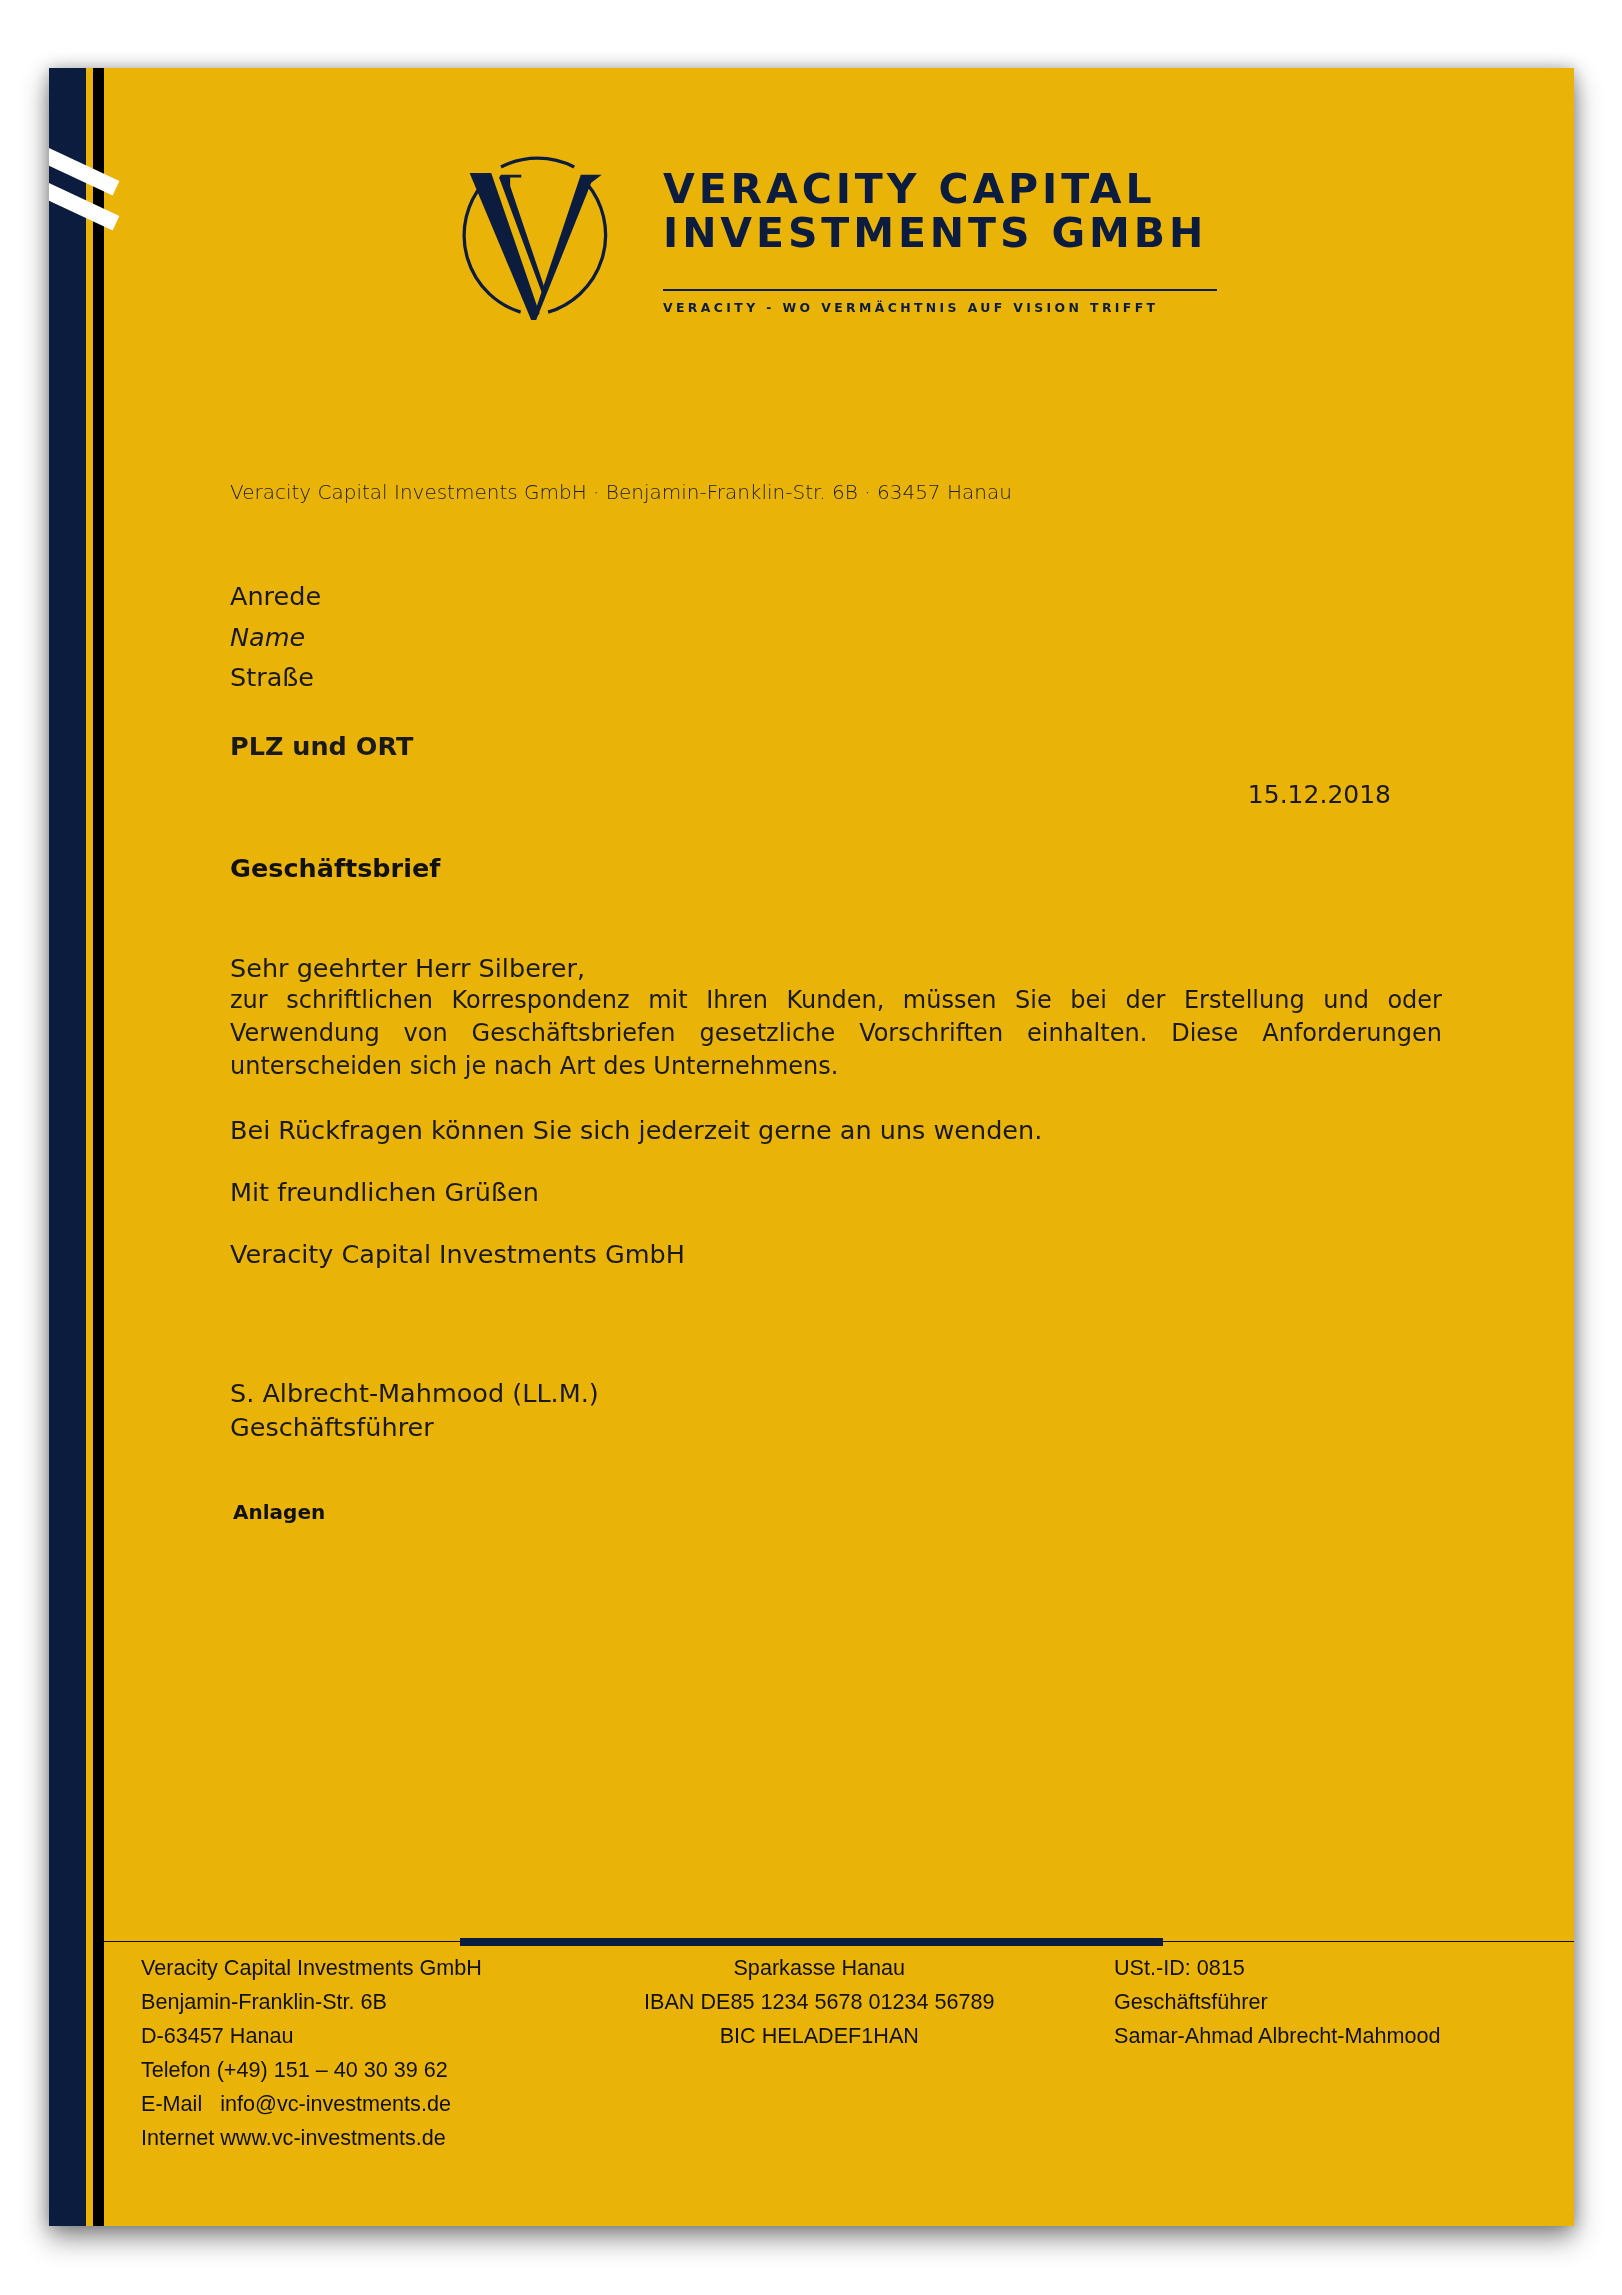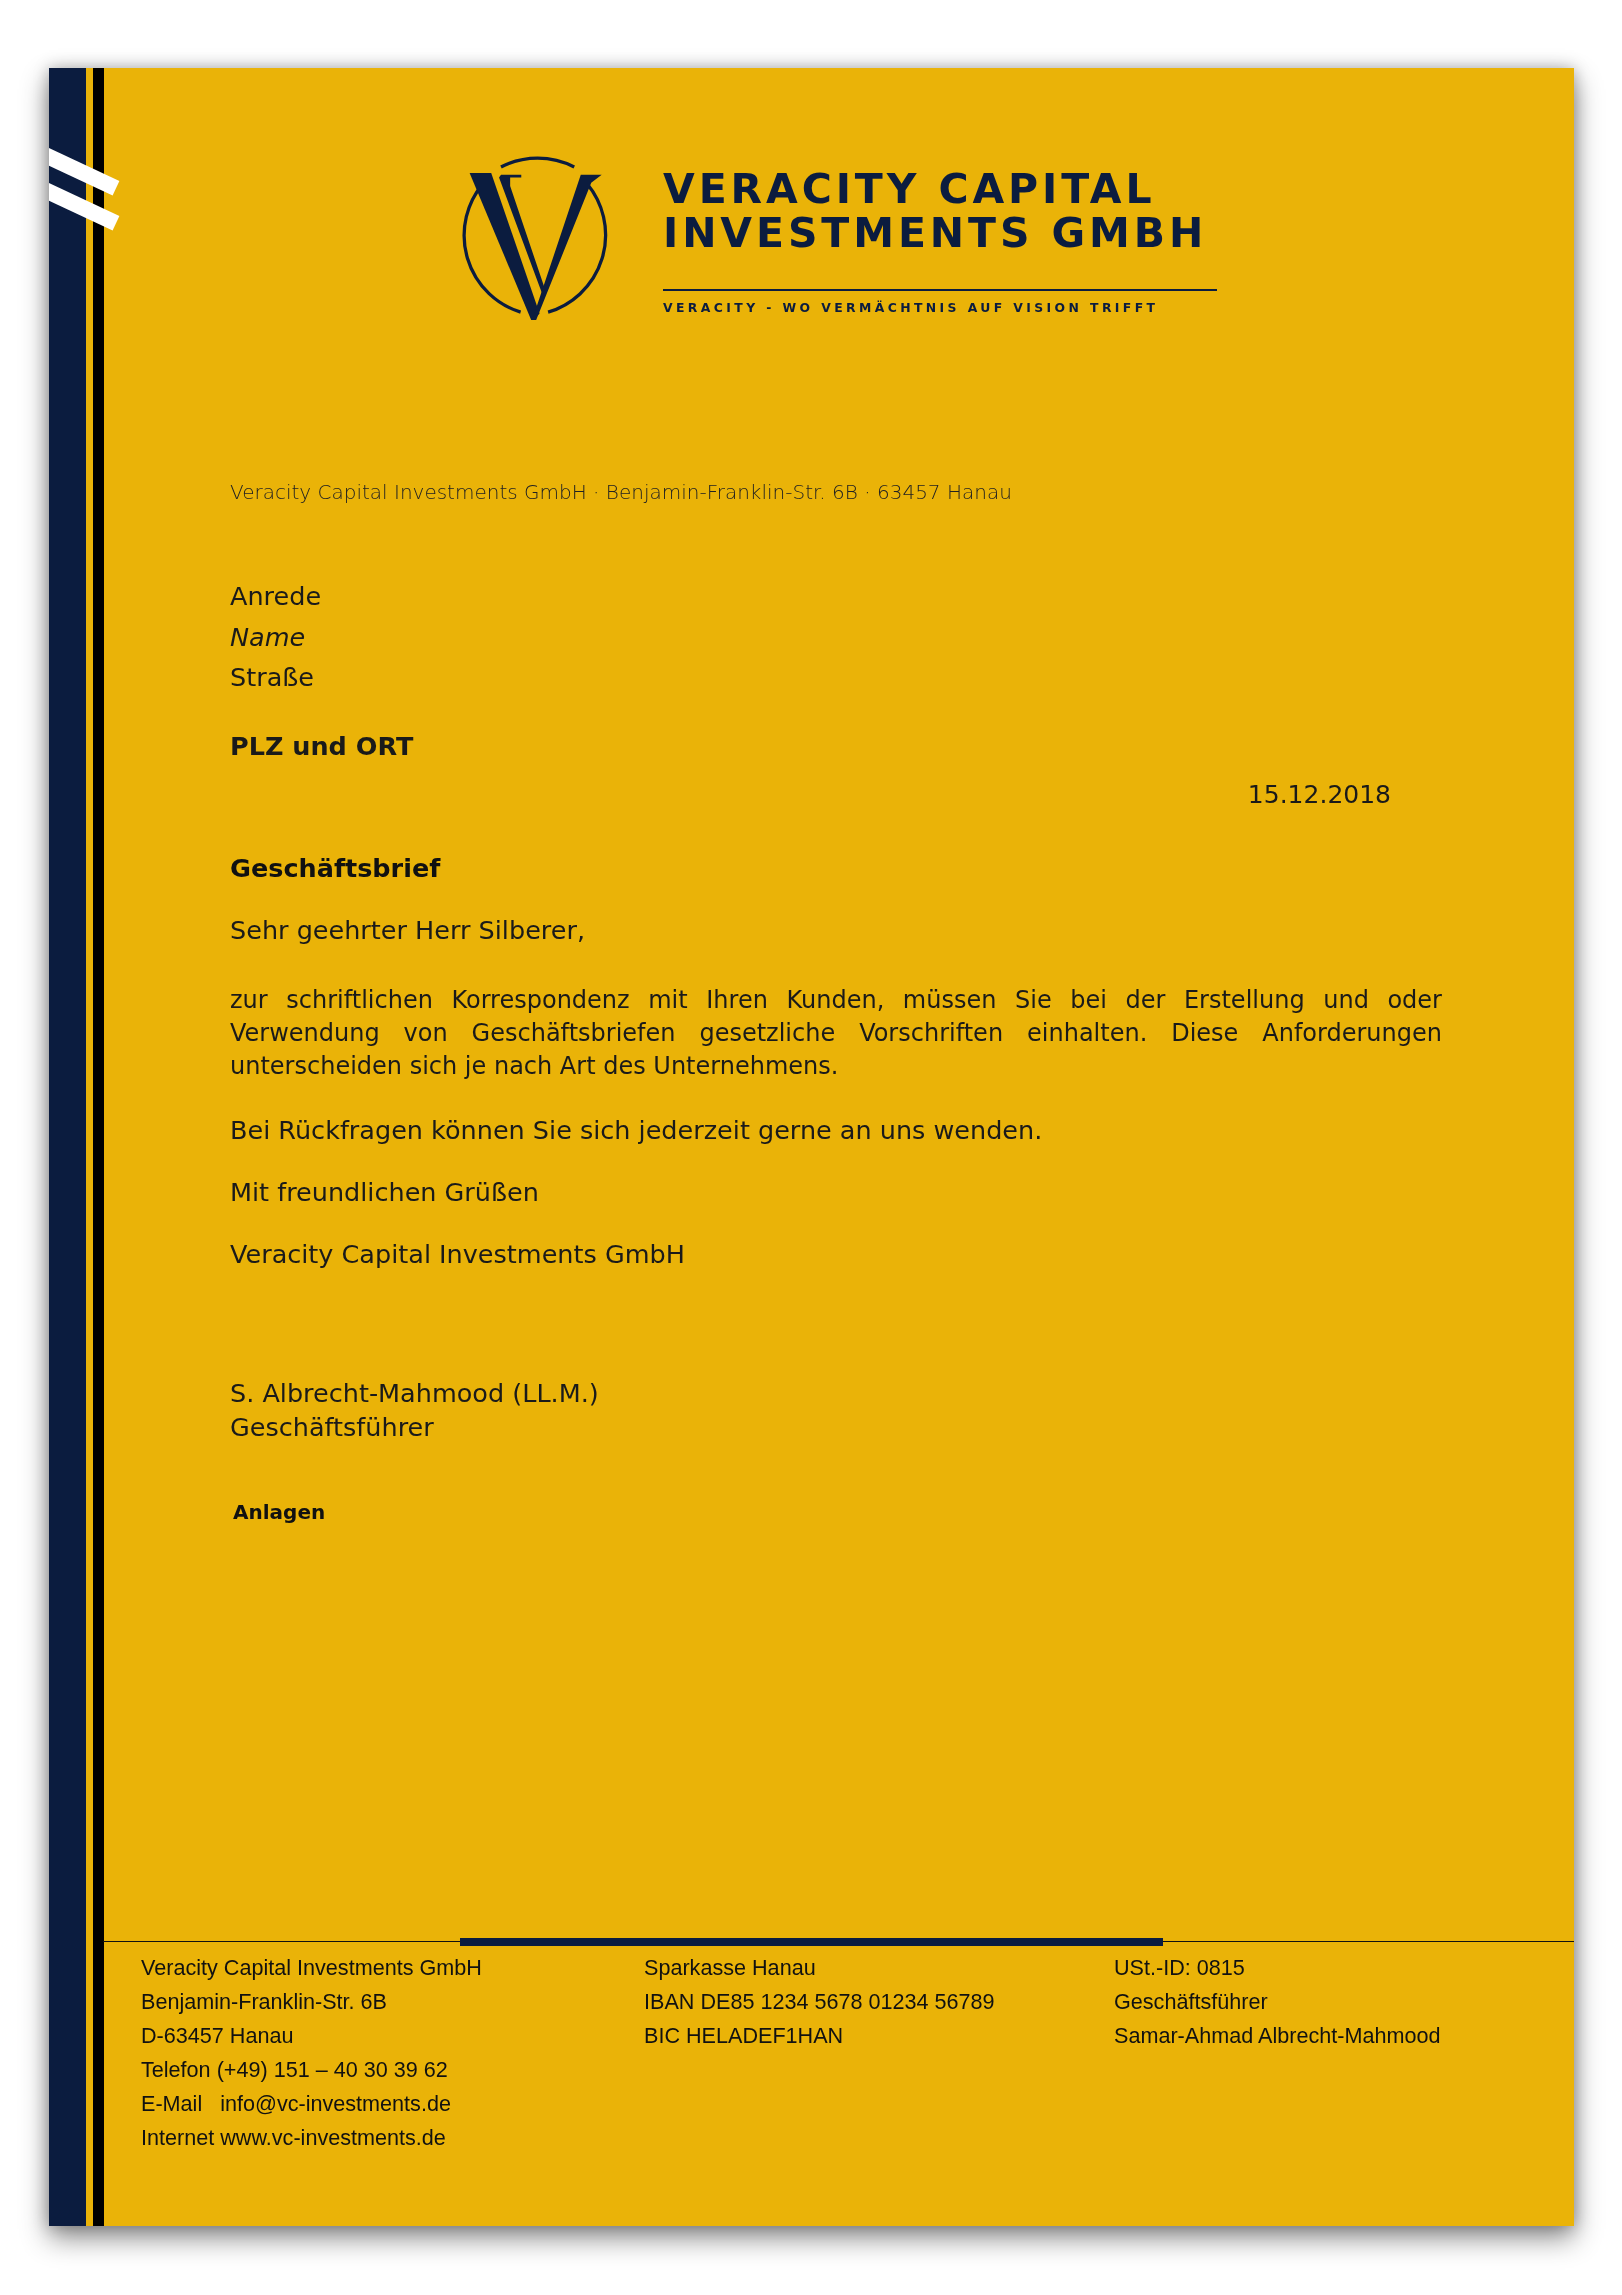--- a/index.html
+++ b/index.html
@@ -97,21 +97,21 @@
 
   <div class="t addr" style="top:513px;">Anrede</div>
   <div class="t addr" style="top:554px;font-style:italic;">Name</div>
   <div class="t addr" style="top:594px;">Straße</div>
   <div class="t addr" style="top:663px;font-weight:bold;">PLZ und ORT</div>
 
   <div class="t date">15.12.2018</div>
 
   <div class="t subject">Geschäftsbrief</div>
 
-  <div class="t para" style="top:847px;text-align:right;">Sehr geehrter Herr Silberer,</div>
+  <div class="t para" style="top:885px;text-align:right;">Sehr geehrter Herr Silberer,</div>
 
   <div class="body-text">zur schriftlichen Korrespondenz mit Ihren Kunden, müssen Sie bei der Erstellung und oder Verwendung von Geschäftsbriefen gesetzliche Vorschriften einhalten. Diese Anforderungen unterscheiden sich je nach Art des Unternehmens.</div>
 
   <div class="t para" style="top:1047px;">Bei Rückfragen können Sie sich jederzeit gerne an uns wenden.</div>
   <div class="t para" style="top:1109px;">Mit freundlichen Grüßen</div>
   <div class="t para" style="top:1171px;">Veracity Capital Investments GmbH</div>
 
   <div class="t para" style="top:1310px;">S. Albrecht-Mahmood (LL.M.)</div>
   <div class="t para" style="top:1344px;">Geschäftsführer</div>
 
@@ -122,21 +122,21 @@
 
   <div class="footer-col" style="left:92px;">
     <div>Veracity Capital Investments GmbH</div>
     <div>Benjamin-Franklin-Str. 6B</div>
     <div>D-63457 Hanau</div>
     <div>Telefon (+49) 151 – 40 30 39 62</div>
     <div>E-Mail   info@vc-investments.de</div>
     <div>Internet www.vc-investments.de</div>
   </div>
 
-  <div class="footer-col" style="left:595px;">
+  <div class="footer-col" style="left:595px;text-align:center;">
     <div>Sparkasse Hanau</div>
     <div>IBAN DE85 1234 5678 01234 56789</div>
     <div>BIC HELADEF1HAN</div>
   </div>
 
   <div class="footer-col" style="left:1065px;">
     <div>USt.-ID: 0815</div>
     <div>Geschäftsführer</div>
     <div>Samar-Ahmad Albrecht-Mahmood</div>
   </div>

